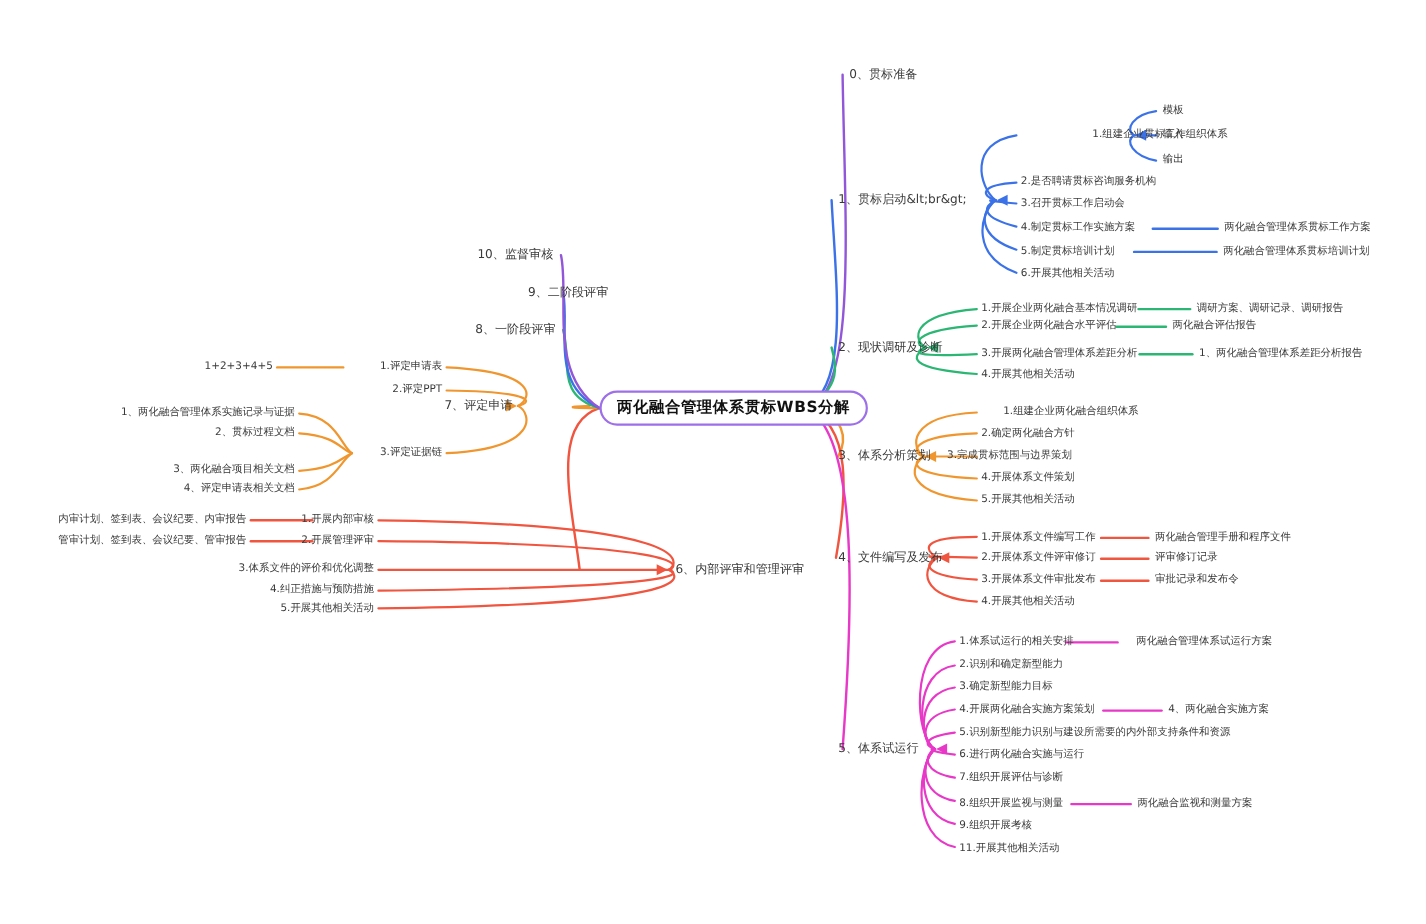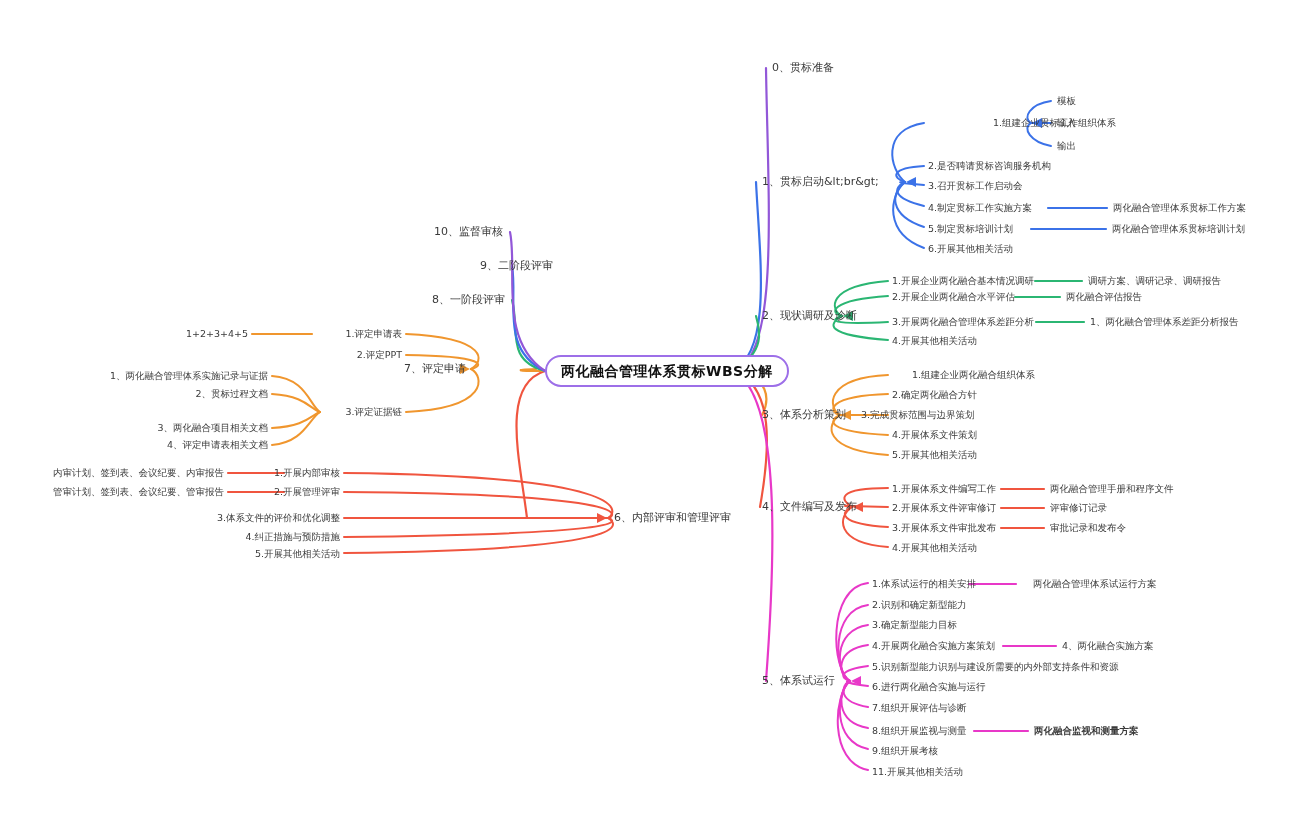--- a/index.html
+++ b/index.html
@@ -189,21 +189,21 @@
   <div class="node lvl2 anchor-left" style="left:872px;top:584px;">1.体系试运行的相关安排</div>
   <div class="node lvl3 anchor-left" style="left:1022px;top:584px;padding-left:11px;">两化融合管理体系试运行方案</div>
   <div class="node lvl2 anchor-left" style="left:872px;top:605px;">2.识别和确定新型能力</div>
   <div class="node lvl2 anchor-left" style="left:872px;top:625px;">3.确定新型能力目标</div>
   <div class="node lvl2 anchor-left" style="left:872px;top:646px;">4.开展两化融合实施方案策划</div>
   <div class="node lvl3 anchor-left" style="left:1062px;top:646px;">4、两化融合实施方案</div>
   <div class="node lvl2 anchor-left" style="left:872px;top:667px;">5.识别新型能力识别与建设所需要的内外部支持条件和资源</div>
   <div class="node lvl2 anchor-left" style="left:872px;top:687px;">6.进行两化融合实施与运行</div>
   <div class="node lvl2 anchor-left" style="left:872px;top:708px;">7.组织开展评估与诊断</div>
   <div class="node lvl2 anchor-left" style="left:872px;top:731px;">8.组织开展监视与测量</div>
-  <div class="node lvl3 anchor-left" style="left:1034px;top:731px;font-weight:bold;">两化融合监视和测量方案</div>
+  <div class="node lvl3 anchor-left" style="left:1034px;top:731px;">两化融合监视和测量方案</div>
   <div class="node lvl2 anchor-left" style="left:872px;top:751px;">9.组织开展考核</div>
   <div class="node lvl2 anchor-left" style="left:872px;top:772px;">11.开展其他相关活动</div>
 
   <div class="node lvl1 anchor-left" style="left:614px;top:518px;">6、内部评审和管理评审</div>
 
   <div class="node lvl2 anchor-right" style="left:340px;top:473px;">1.开展内部审核</div>
   <div class="node lvl3 anchor-right" style="left:224px;top:473px;">内审计划、签到表、会议纪要、内审报告</div>
   <div class="node lvl2 anchor-right" style="left:340px;top:492px;">2.开展管理评审</div>
   <div class="node lvl3 anchor-right" style="left:224px;top:492px;">管审计划、签到表、会议纪要、管审报告</div>
   <div class="node lvl2 anchor-right" style="left:340px;top:518px;">3.体系文件的评价和优化调整</div>

